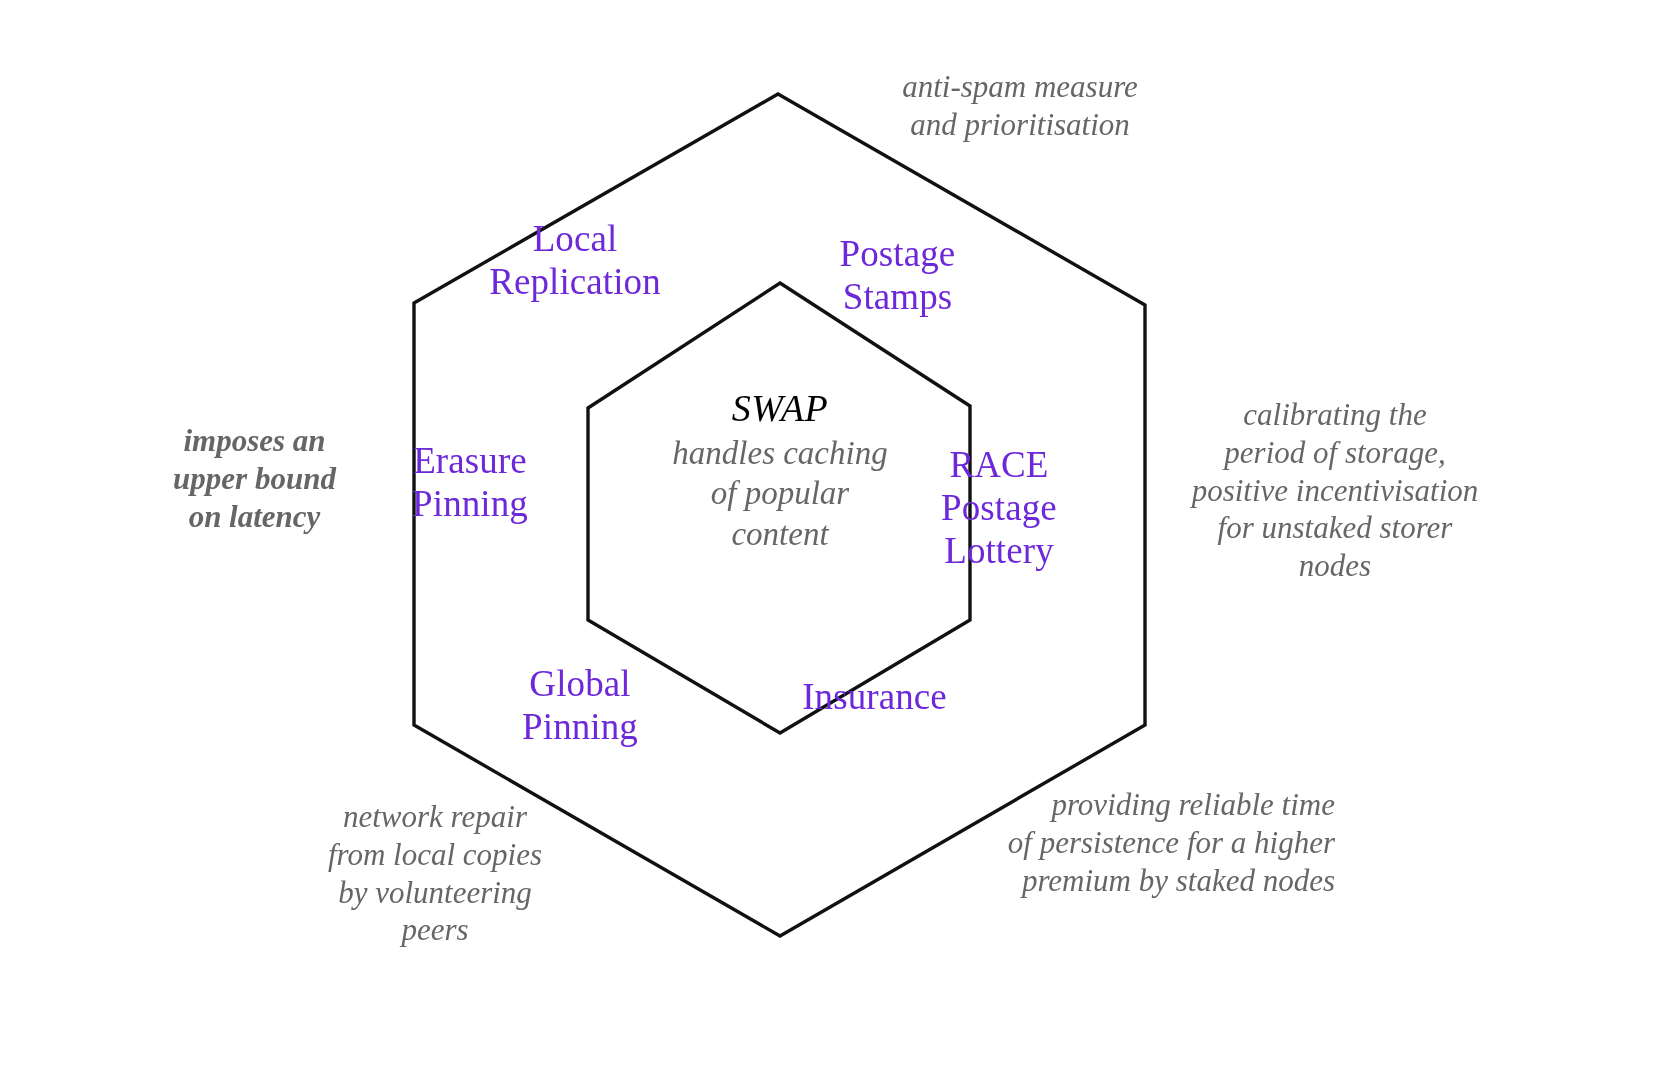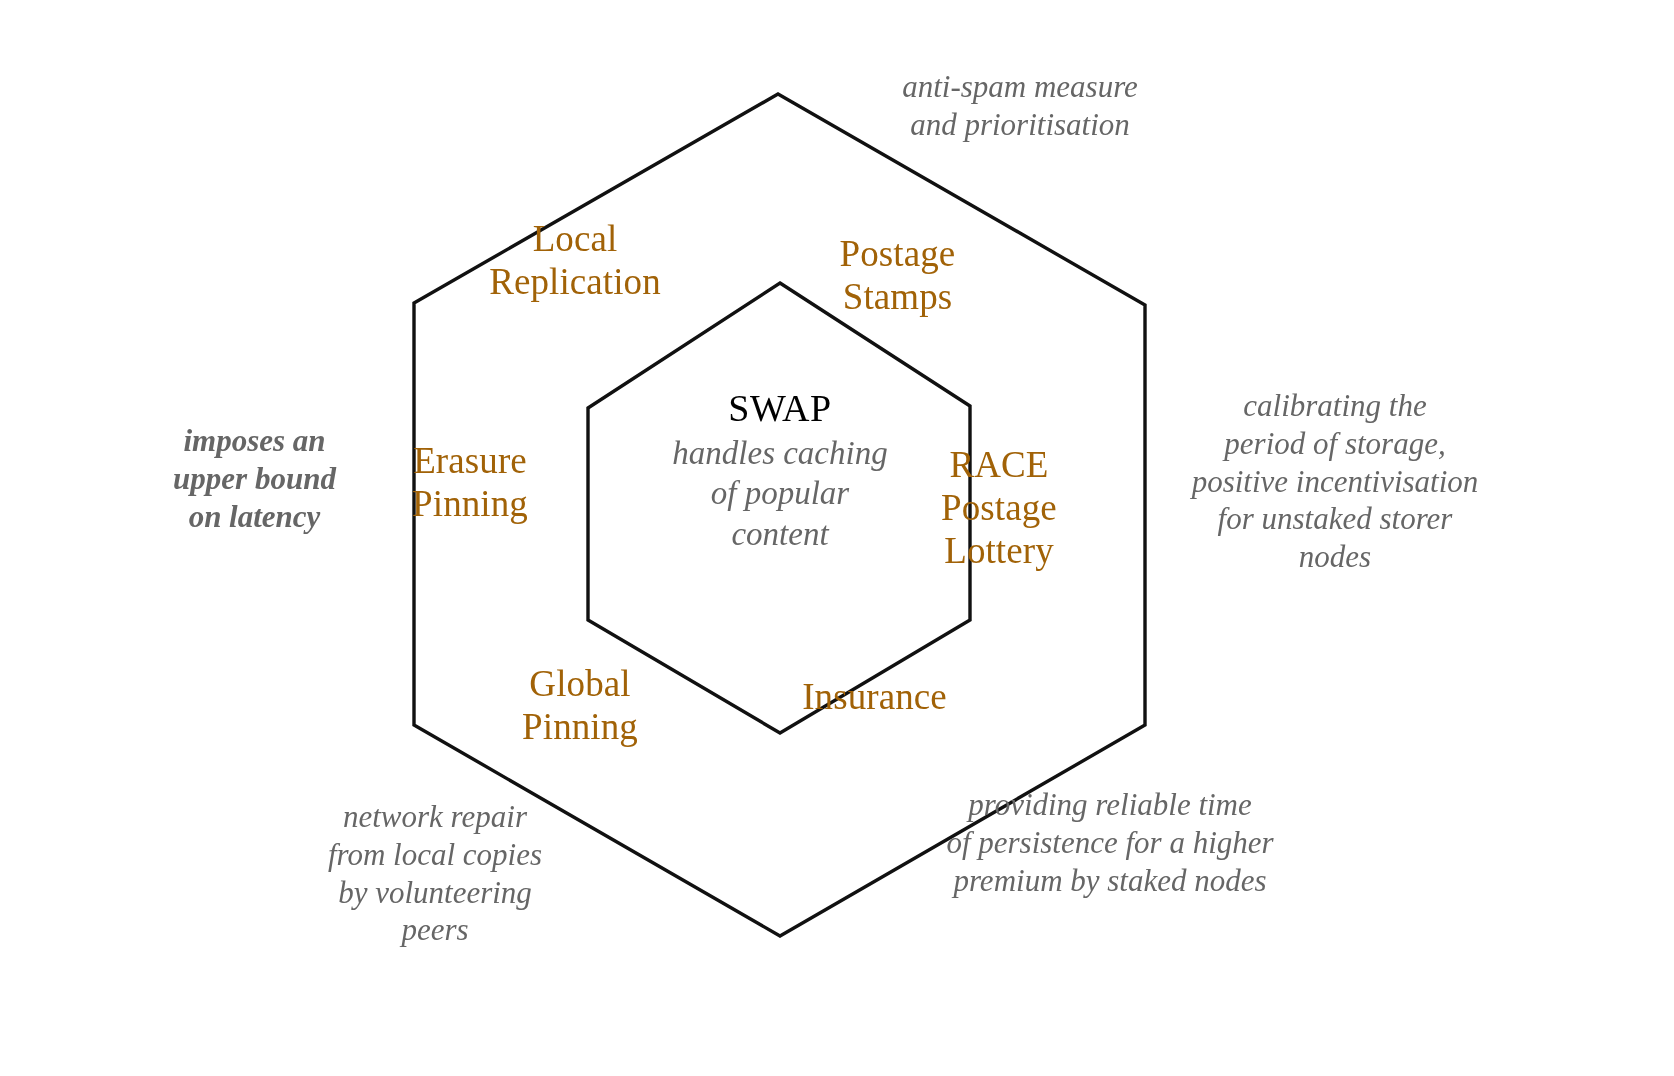--- a/index.html
+++ b/index.html
@@ -26,30 +26,31 @@
     height: 1076px;
   }
   .lbl {
     position: absolute;
     text-align: center;
     line-height: 1.16;
     white-space: pre-line;
   }
   
   .node-label {
-    color: #a16207;
+    color: #6d28d9;
     font-size: 37px;
     font-weight: 400;
     letter-spacing: 0.1px;
   }
   
   .core-title {
     color: #000000;
     font-size: 38px;
     letter-spacing: 0.5px;
+    font-style: italic;
   }
   
   .note {
     color: #666666;
     font-style: italic;
     font-size: 31px;
     line-height: 1.22;
   }
   .core-note {
     color: #666666;
@@ -66,22 +67,22 @@
   #node-global-pinning    { left: 435px; top: 663px;  width: 290px; }
   #node-erasure-coding    { left: 345px; top: 440px;  width: 250px; }
 
   
   #core-title-el { left: 600px; top: 386px; width: 360px; }
   #core-note-el  { left: 585px; top: 433px; width: 390px; }
 
   
   #note-churn      { left: 258px;  top: 42px;   width: 350px; }
   #note-antispam   { left: 830px;  top: 68px;   width: 380px; }
-  #note-calibrate  { left: 1140px; top: 387px;  width: 390px; }
-  #note-insurance  { left: 885px;  top: 786px;  width: 450px; }
+  #note-calibrate  { left: 1140px; top: 396px;  width: 390px; }
+  #note-insurance  { left: 885px;  top: 786px;  width: 450px; text-align: right; }
   #note-netrepair  { left: 275px;  top: 798px;  width: 320px; }
   #note-latency    { left: 132px;  top: 422px;  width: 245px; font-weight: bold; }
 </style>
 </head>
 <body>
 
 <div id="stage">
 
   <svg id="diagram-svg" viewBox="0 0 1674 1076">
     <polygon fill="none" stroke="#111111" stroke-width="3.4" stroke-linejoin="miter" points="778,94 1145,305 1145,725 780,936 414,725 414,303"></polygon>

